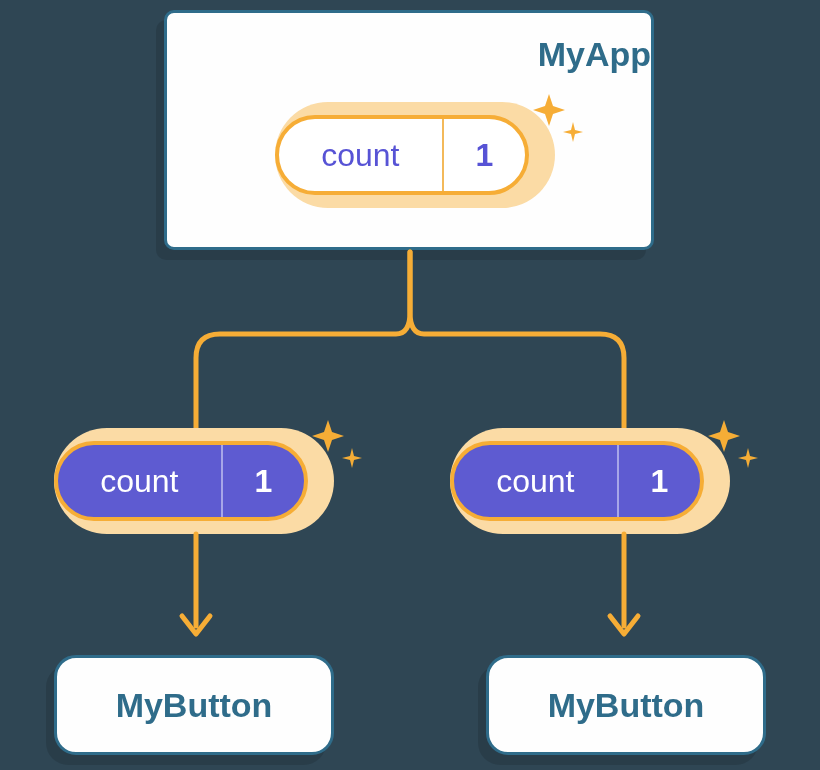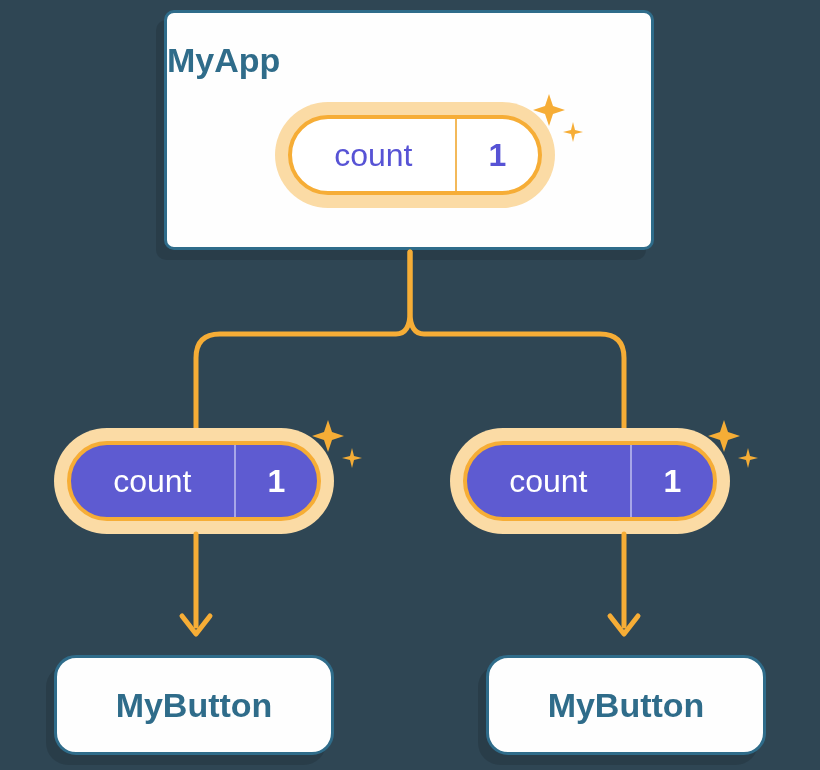--- a/index.html
+++ b/index.html
@@ -18,43 +18,43 @@
     left: 164px;
     top: 10px;
     width: 490px;
     height: 240px;
     background: #fefefe;
     border: 3px solid #2f6c8a;
     border-radius: 10px;
     box-shadow: -8px 10px 0 rgba(0,0,0,0.12);
   }
   .myapp-title {
-    text-align: left;
-    margin-top: 28px;
+    text-align: right;
+    margin-top: 22px;
     font-size: 34px;
     font-weight: 600;
     color: #2f6c8a;
   }
 
   
   .pill-wrap {
     position: absolute;
   }
   .pill-wrap.top { left: 275px; top: 102px; }
   .pill-wrap.left { left: 54px; top: 428px; }
   .pill-wrap.right { left: 450px; top: 428px; }
 
   .pill-outer {
     width: 280px;
     height: 106px;
     border-radius: 100px;
     background: #fbdba5;
     display: flex;
     align-items: center;
-    justify-content: center;
+    justify-content: flex-start;
     position: relative;
   }
   .pill-inner {
     width: 254px;
     height: 80px;
     border-radius: 100px;
     border: 4px solid #f6ad36;
     display: flex;
     align-items: stretch;
     overflow: hidden;

